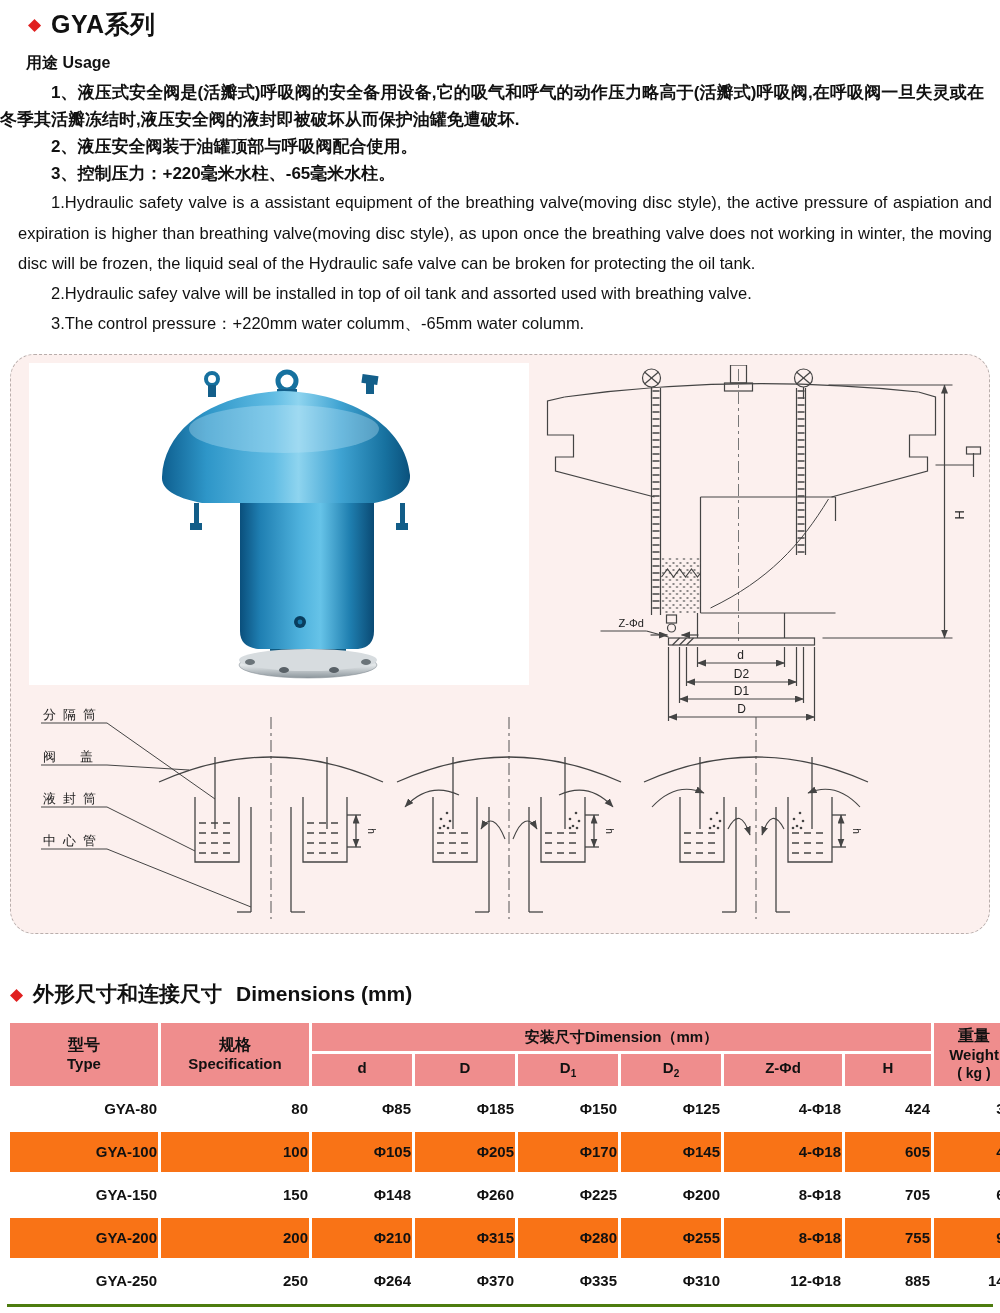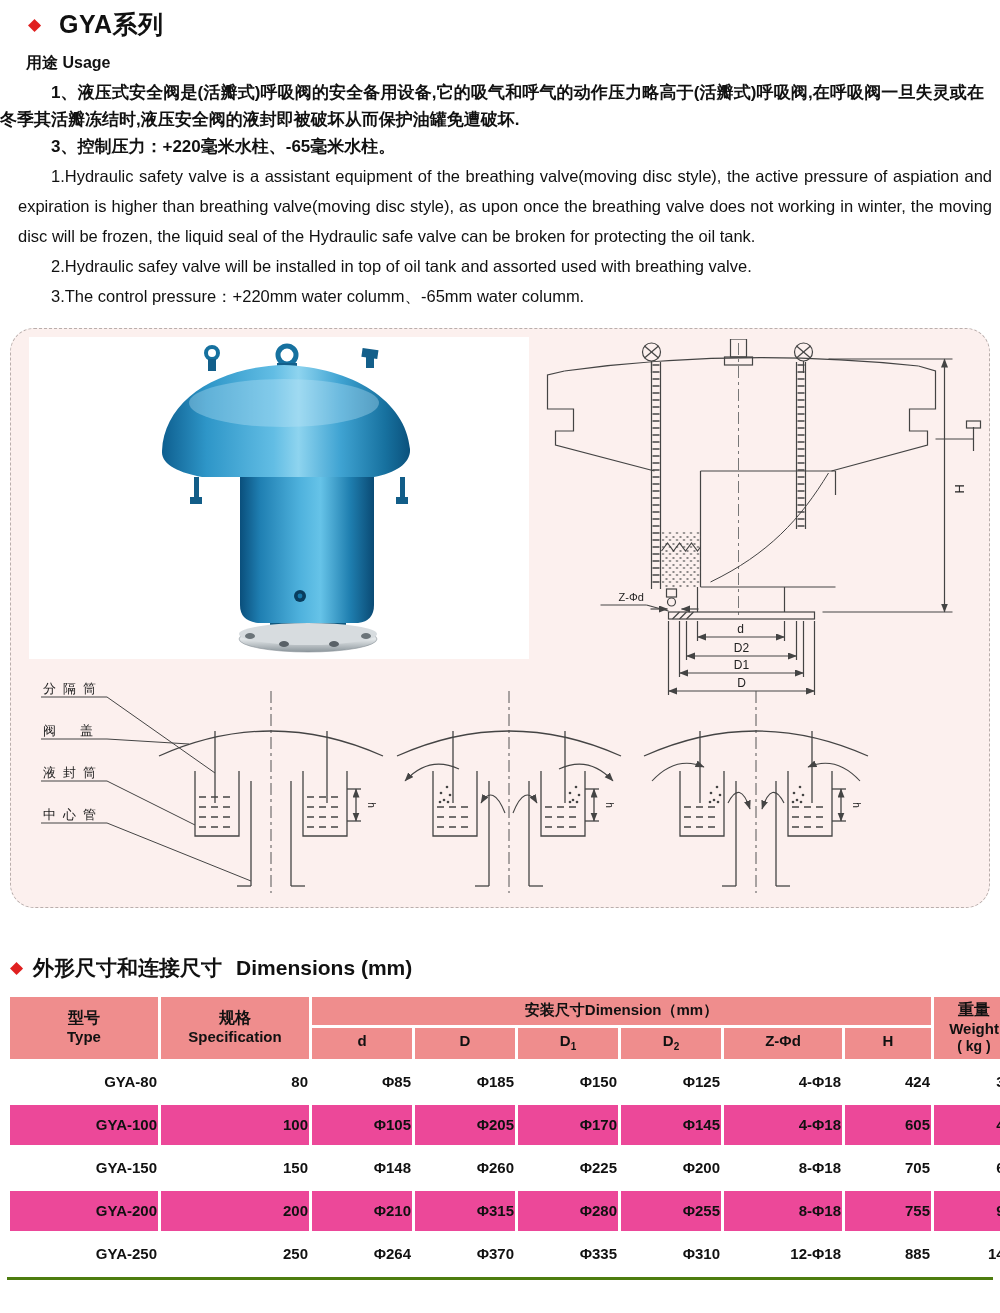--- a/index.html
+++ b/index.html
@@ -5,21 +5,21 @@
   * { box-sizing: border-box; }
   html,body { margin:0; padding:0; }
   body {
     width:1000px; height:1313px; overflow:hidden;
     background:#ffffff; color:#111;
     font-family:"Liberation Sans","DejaVu Sans",sans-serif;
   }
   
   .doc-title { display:flex; align-items:center; gap:10px; margin:8px 0 0 28px; }
   .diamond { color:#e02020; font-size:17px; line-height:1; }
-  .doc-title .t { font-size:25px; font-weight:bold; letter-spacing:0.5px;margin-left:8px; }
+  .doc-title .t { font-size:25px; font-weight:bold; letter-spacing:0.5px; }
   .usage { margin:12px 0 6px 26px; font-size:16px; font-weight:bold; }
   
   .zh p { margin:0; padding:0 16px 0 0; font-size:17px; font-weight:bold;
           line-height:1.58; text-indent:3em; text-align:justify; }
   .en p { margin:0; padding:0 8px 0 18px; font-size:16.5px; font-weight:normal;
           line-height:1.83; text-indent:2em; text-align:justify; }
   
   .panel { position:relative; width:980px; height:580px; margin:16px auto 0 auto;
            background:#fcf0ee; border:1px dashed #b9aeac; border-radius:24px; }
   .photo { position:absolute; left:18px; top:8px; width:500px; height:322px;
@@ -37,35 +37,36 @@
   .table-wrap { width:986px; margin:11px auto; border-bottom:3px solid #4d7c0f; }
   table { border-collapse:separate; border-spacing:3px; width:100%;
           font-weight:bold; table-layout:fixed; }
   th { background:#ef8d8d; font-size:15px; line-height:1.25; padding:3px 2px;
        font-weight:bold; text-align:center; vertical-align:middle; }
   th .l1 { font-size:16px; }
   th .l2 { font-size:15px; }
   th .l3 { font-size:14px; }
   td { text-align:right; vertical-align:middle; height:40px; font-size:15px;
        background:#ffffff; }
-  tr.alt td { background:#ec4899; }
+  tr.alt td { background:#f97316; }
   sub { font-size:10px; }
 </style>
 </head>
 <body>
 
 <div class="doc-title">
   <span class="diamond">◆</span>
   <span class="t">GYA系列</span>
 </div>
 
 <div class="usage">用途 Usage</div>
 
 <div class="zh">
   <p>1、液压式安全阀是(活瓣式)呼吸阀的安全备用设备,它的吸气和呼气的动作压力略高于(活瓣式)呼吸阀,在呼吸阀一旦失灵或在冬季其活瓣冻结时,液压安全阀的液封即被破坏从而保护油罐免遭破坏.</p>
+  <p>2、液压安全阀装于油罐顶部与呼吸阀配合使用。</p>
   <p>3、控制压力：+220毫米水柱、-65毫米水柱。</p>
 </div>
 
 <div class="en">
   <p>1.Hydraulic safety valve is a assistant equipment of the breathing valve(moving disc style), the active pressure of aspiation and expiration is higher than breathing valve(moving disc style), as upon once the breathing valve does not working in winter, the moving disc will be frozen, the liquid seal of the Hydraulic safe valve can be broken for protecting the oil tank.</p>
   <p>2.Hydraulic safey valve will be installed in top of oil tank and assorted used with breathing valve.</p>
   <p>3.The control pressure：+220mm water columm、-65mm water columm.</p>
 </div>
 
 <div class="panel">

